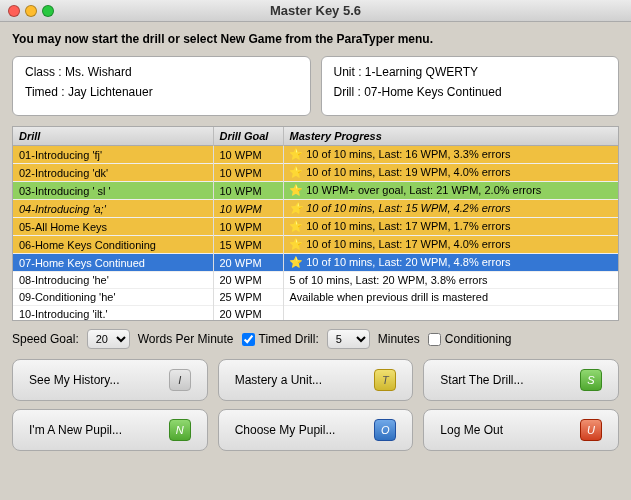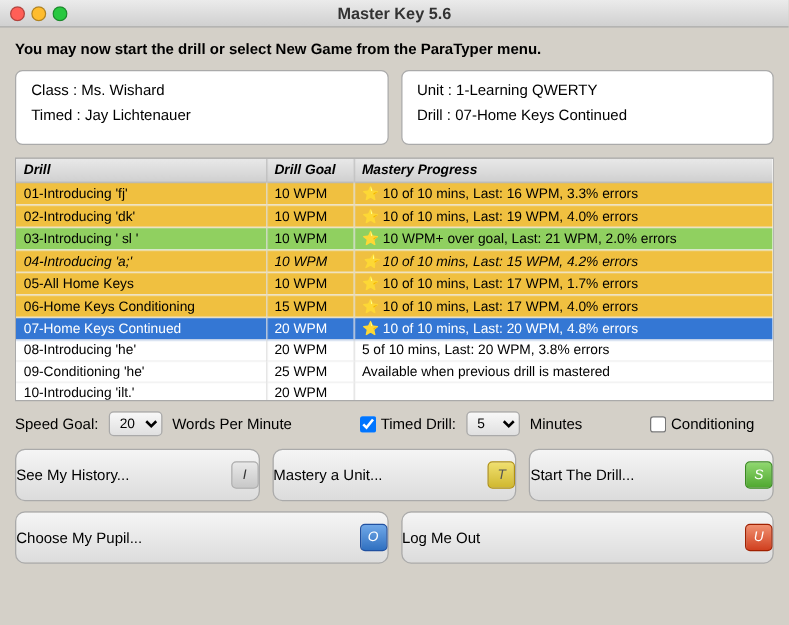--- a/index.html
+++ b/index.html
@@ -122,41 +122,40 @@
       border-radius: 4px;
       background: linear-gradient(to bottom, #f8f8f8, #e0e0e0);
       font-size: 11px;
       padding: 0 4px;
     }
     .checkbox-label {
       display: flex;
       align-items: center;
       gap: 4px;
       color: #000;
-      margin-left: 46px;
     }
     .checkbox-input {
       width: 13px;
       height: 13px;
     }
     .buttons-row {
       display: flex;
       gap: 10px;
       margin-bottom: 8px;
     }
     .mac-button {
       flex: 1;
       height: 42px;
       border-radius: 8px;
       border: 1px solid #aaa;
       background: linear-gradient(to bottom, #f5f5f5, #dcdcdc);
       display: flex;
       align-items: center;
       justify-content: space-between;
-      padding: 0 0;
+      padding: 0 16px;
       cursor: pointer;
       font-size: 12px;
       color: #000;
       position: relative;
     }
     .mac-button .btn-label {
       font-size: 12px;
     }
     .btn-key {
       width: 22px;
@@ -328,20 +327,24 @@
       <span class="btn-key btn-key-yellow">T</span>
     </button>
     <button class="mac-button">
       <span class="btn-label">Start The Drill...</span>
       <span class="btn-key btn-key-green">S</span>
     </button>
   </div>
 
   <div class="buttons-row">
     <button class="mac-button">
+      <span class="btn-label">I'm A New Pupil...</span>
+      <span class="btn-key btn-key-green">N</span>
+    </button>
+    <button class="mac-button">
       <span class="btn-label">Choose My Pupil...</span>
       <span class="btn-key btn-key-blue">O</span>
     </button>
     <button class="mac-button">
       <span class="btn-label">Log Me Out</span>
       <span class="btn-key btn-key-red">U</span>
     </button>
   </div>
 </div>
 

